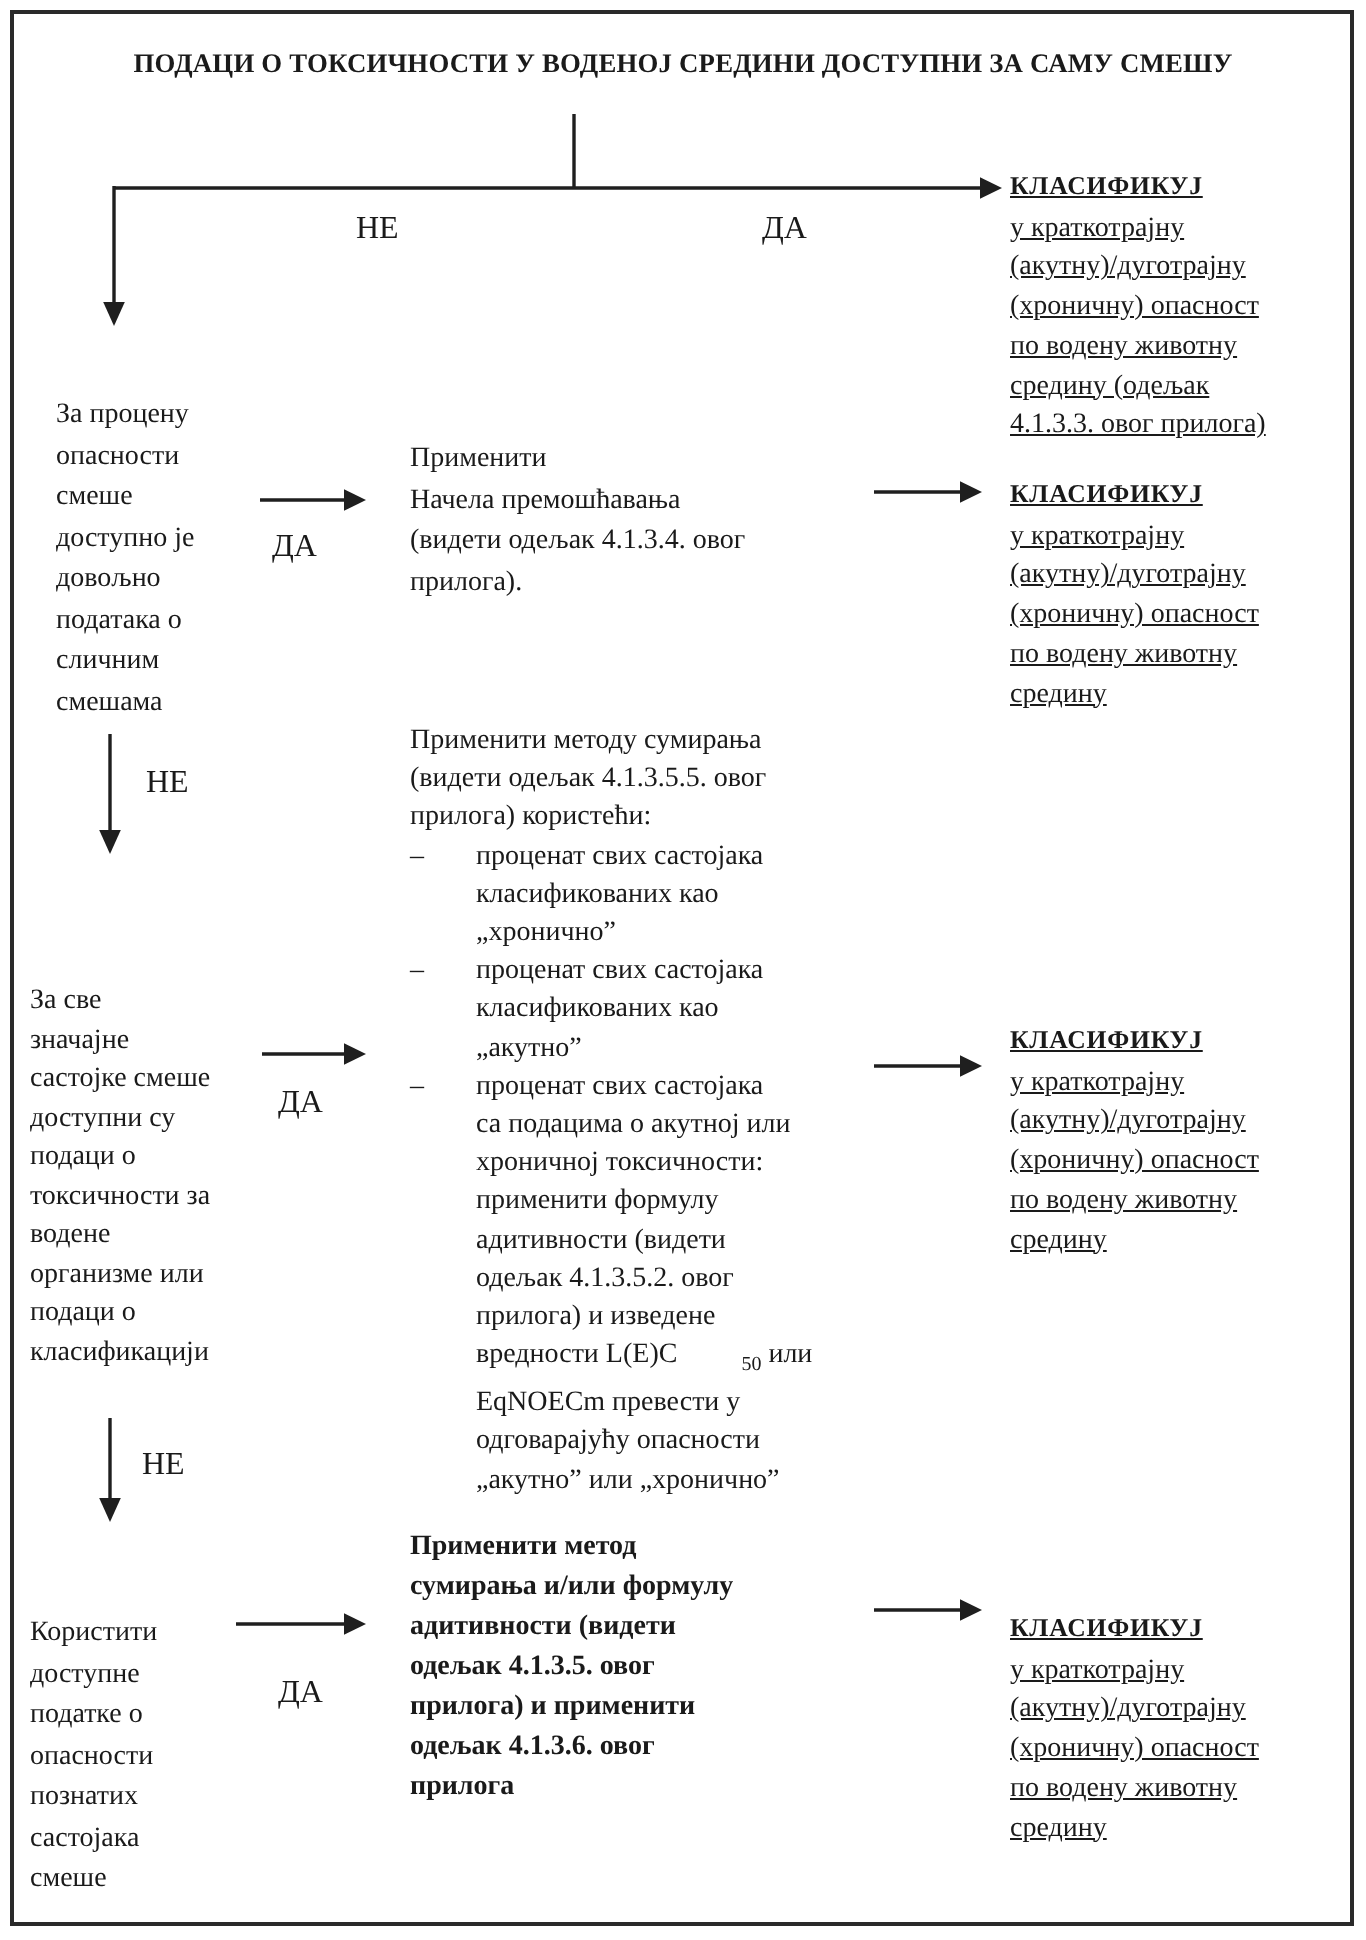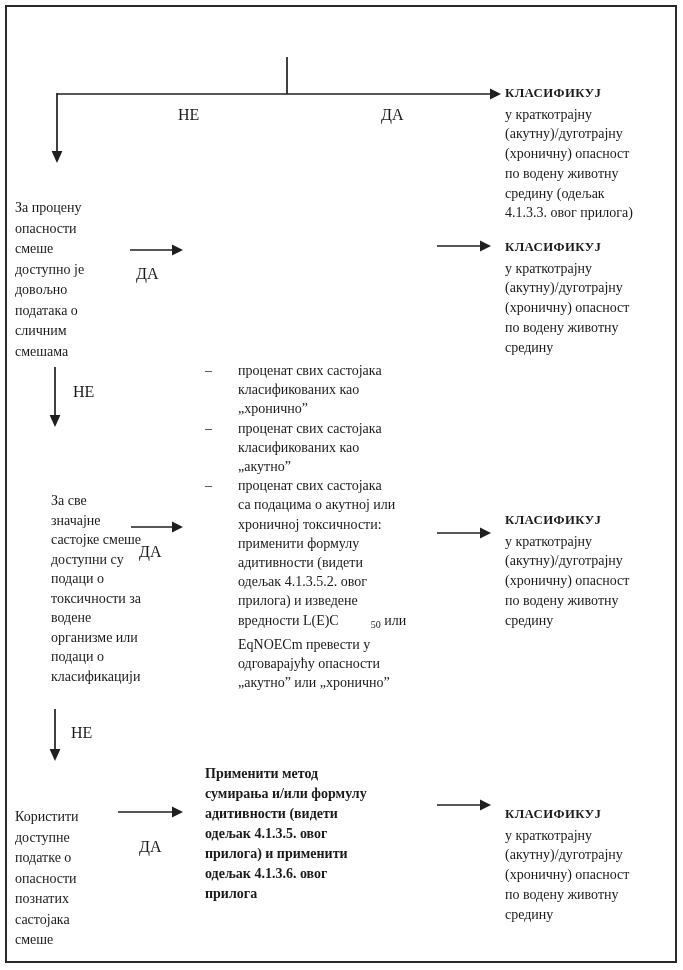--- a/index.html
+++ b/index.html
@@ -11,36 +11,37 @@
   .title {
     position:absolute; left:40px; right:40px; top:24px; text-align:center;
     font-weight:bold; font-size:13.4px; letter-spacing:0.1px;
   }
   svg.connectors { position:absolute; left:0; top:0; pointer-events:none; }
   svg.connectors line { stroke:#1f1f1f; stroke-width:1.7; }
   svg.connectors polygon { fill:#1f1f1f; }
   .lbl { position:absolute; font-size:16px; }
   .node { position:absolute; font-size:14px; line-height:20.5px; }
   .pre-text { white-space:pre-line; }
-  .l2 { line-height:19.5px;margin-left:36px; }
+  .l2 { line-height:19.5px; }
   .m2 { line-height:19.2px; }
   .m3 { line-height:20px; }
   .bullet { display:flex; white-space:normal; }
   .dash { flex:none; width:33px; }
   .btxt { flex:1; }
-  .rnode { width:172px; line-height:19.7px; }
+  .rnode { width:172px; line-height:19.7px;text-decoration:underline; }
   .rhead { font-weight:bold; font-size:12.8px; letter-spacing:0.4px; margin-bottom:1px; }
   sub { font-size:10px;margin-left:32px; }
 </style>
 </head>
 <body>
 
 <div class="page">
   <div class="frame"></div>
 
+  <div class="title">ПОДАЦИ О ТОКСИЧНОСТИ У ВОДЕНОЈ СРЕДИНИ ДОСТУПНИ ЗА САМУ СМЕШУ</div>
 
   <svg class="connectors" width="683" height="970" viewBox="0 0 683 970">
     <g>
       <line x1="287" y1="57" x2="287" y2="94"></line>
       <line x1="57" y1="94" x2="490" y2="94"></line>
       <polygon points="490,88.6 490,99.4 501,94"></polygon>
       <line x1="57" y1="93" x2="57" y2="151"></line>
       <polygon points="51.6,151 62.4,151 57,163"></polygon>
     </g>
     <g>
@@ -78,21 +79,21 @@
   </svg>
 
   <div class="lbl" style="left:178px; top:106px;">НЕ</div>
   <div class="lbl" style="left:381px; top:106px;">ДА</div>
   <div class="lbl" style="left:136px; top:265px;">ДА</div>
   <div class="lbl" style="left:73px; top:383px;">НЕ</div>
   <div class="lbl" style="left:139px; top:543px;">ДА</div>
   <div class="lbl" style="left:71px; top:724px;">НЕ</div>
   <div class="lbl" style="left:139px; top:838px;">ДА</div>
 
-  <div class="node pre-text" style="left:15px; top:198px; width:112px;">За процену
+  <div class="node pre-text" style="left:28px; top:198px; width:112px;">За процену
 опасности
 смеше
 доступно је
 довољно
 података о
 сличним
 смешама</div>
 
   <div class="node pre-text l2" style="left:15px; top:491px; width:118px;">За све
 значајне
@@ -106,22 +107,29 @@
 класификацији</div>
 
   <div class="node pre-text" style="left:15px; top:807px; width:102px;">Користити
 доступне
 податке о
 опасности
 познатих
 састојака
 смеше</div>
 
+  <div class="node pre-text" style="left:205px; top:220px; width:255px;">Применити
+Начела премошћавања
+(видети одељак 4.1.3.4. овог
+прилога).</div>
 
   <div class="node m2" style="left:205px; top:361px; width:268px;">
+    <div class="pre-text">Применити методу сумирања
+(видети одељак 4.1.3.5.5. овог
+прилога) користећи:</div>
     <div class="bullet">
       <span class="dash">–</span>
       <span class="btxt pre-text">проценат свих састојака
 класификованих као
 „хронично”</span>
     </div>
     <div class="bullet">
       <span class="dash">–</span>
       <span class="btxt pre-text">проценат свих састојака
 класификованих као

